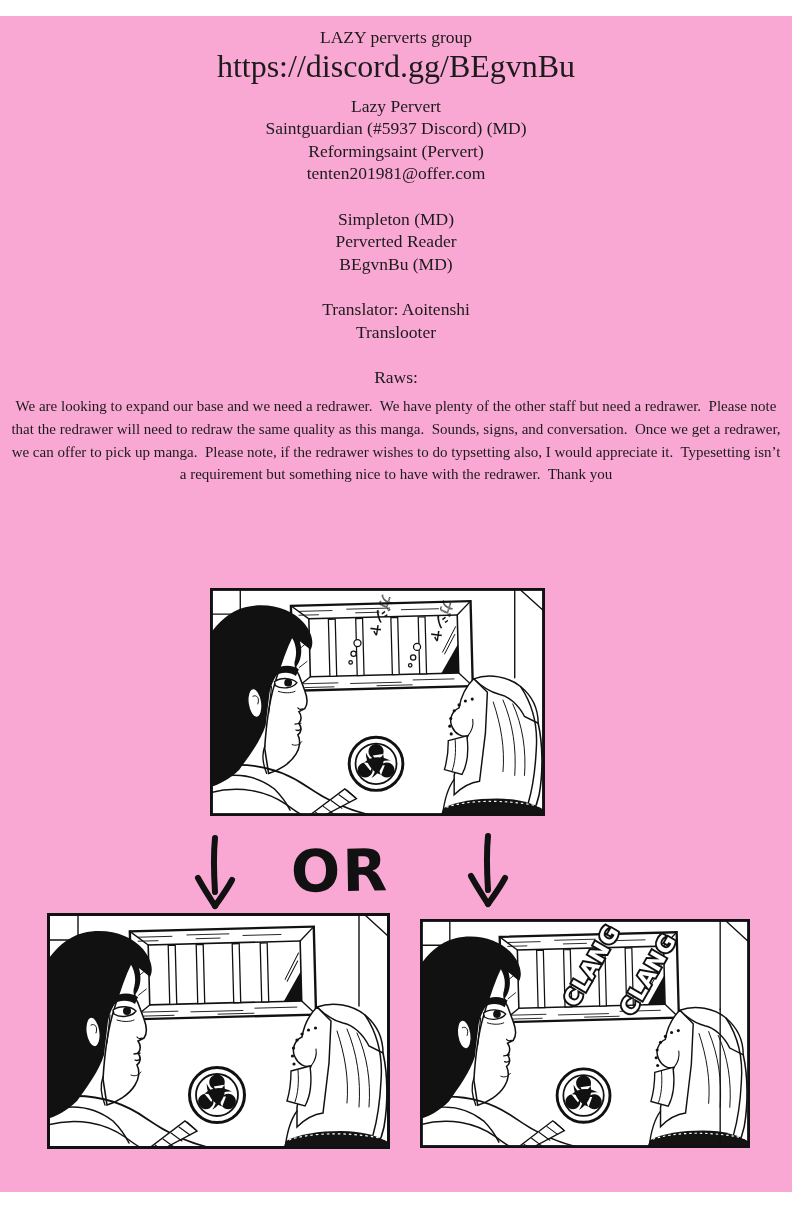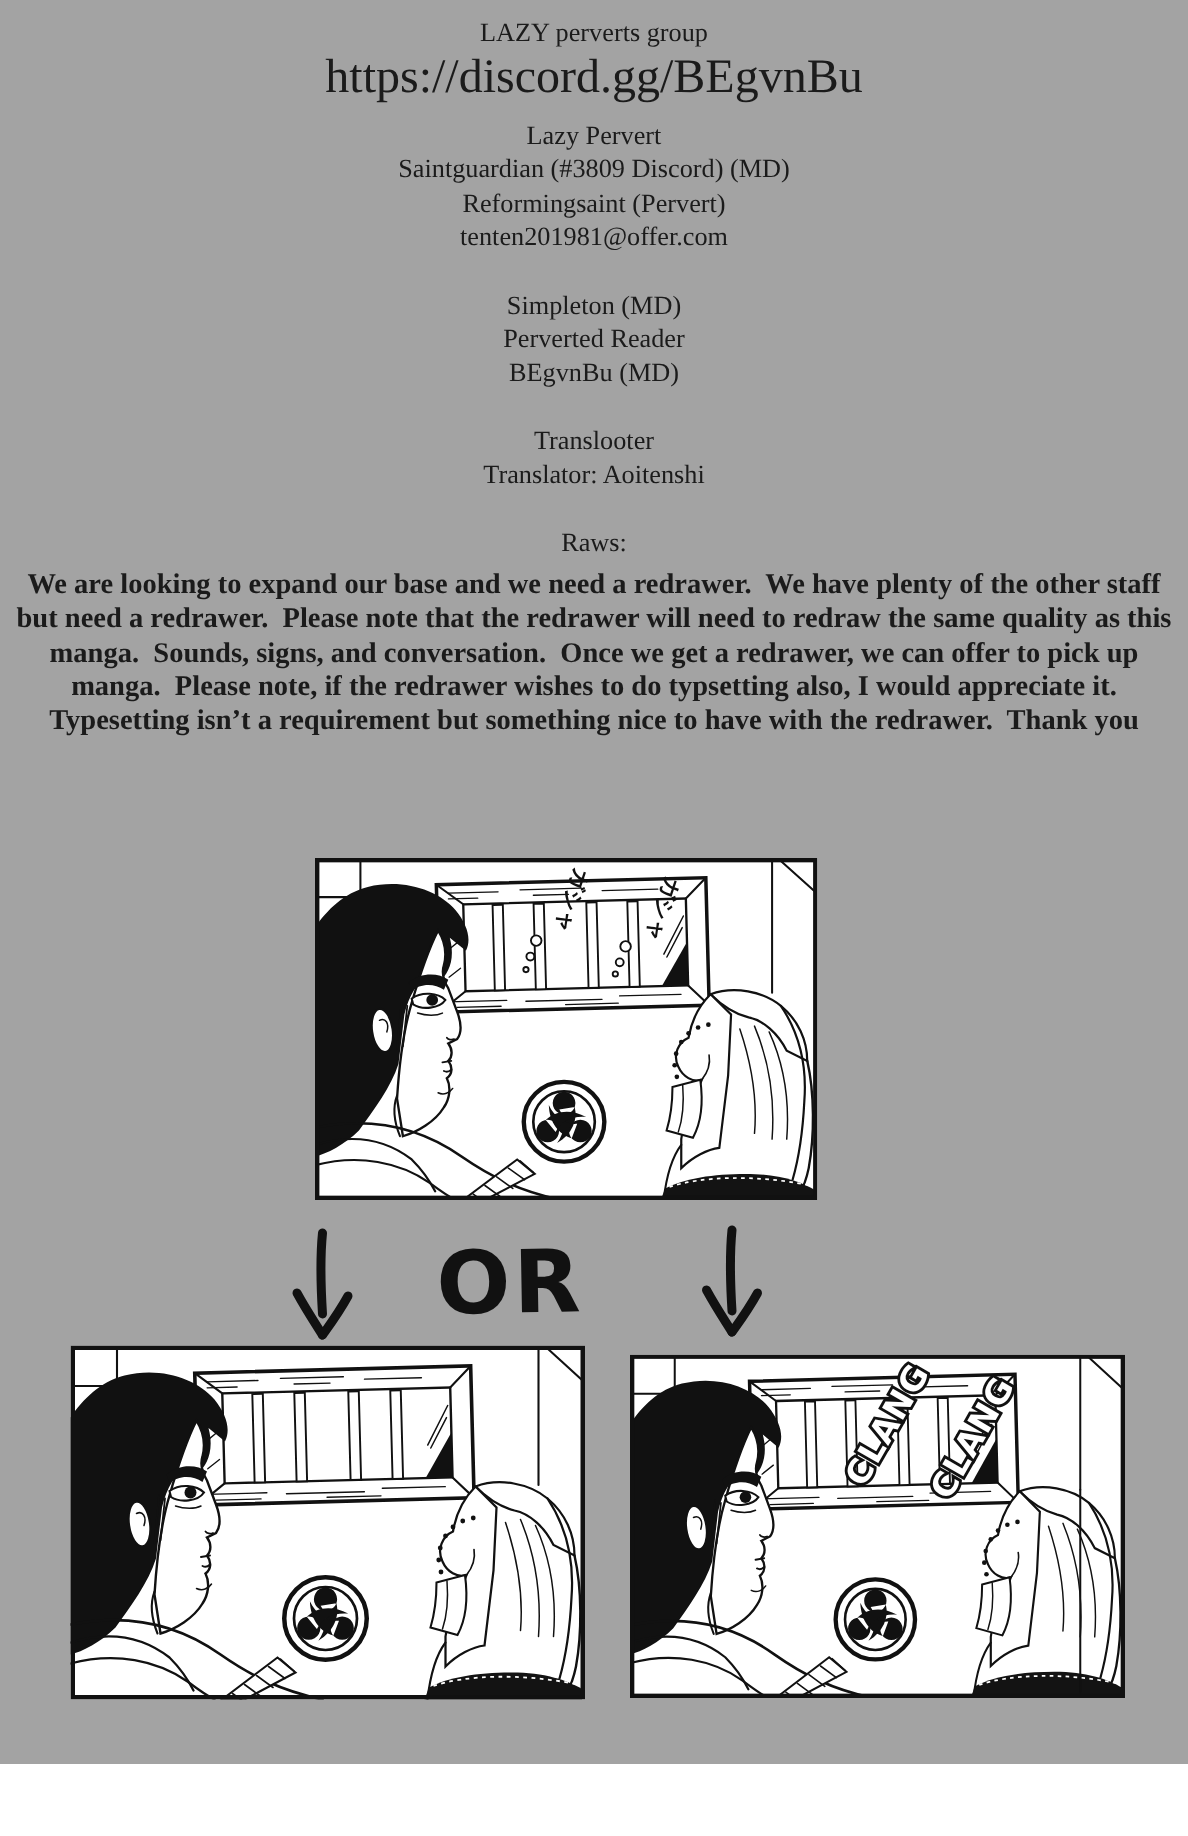--- a/index.html
+++ b/index.html
@@ -1,28 +1,28 @@
 <!DOCTYPE html>
 <html><head>
 <meta charset="utf-8">
 <style>
   html,body { margin:0; padding:0; background:#ffffff; }
   .page {
-    position:relative; width:792px; height:1176px; margin:0 auto;
-    background:#a3a3a3; overflow:hidden;
+    position:relative; width:792px; height:1176px; margin:16px auto;
+    background:#f9a8d4; overflow:hidden;
     font-family:"Liberation Serif", serif; color:#1b1b1b;
   }
   .doc { position:absolute; top:10px; left:0; width:792px; text-align:center; }
   .line  { font-size:17.5px; line-height:22.6px; }
   .url   { font-size:32px; line-height:30px; margin:2px 0 14px 0; }
   .gap   { height:22.6px; }
   .notice{
     margin-top:7px; padding:0 10px;
-    font-size:19px; line-height:22.6px;
-    white-space:pre-wrap; text-align:center;font-weight:bold;
+    font-size:15px; line-height:22.6px;
+    white-space:pre-wrap; text-align:center;
   }
   .panel { position:absolute; }
   .panel svg { display:block; width:100%; height:100%; }
   .arrow { position:absolute; }
   .or-label{
     position:absolute; left:291px; top:816px; width:94px; height:78px;
     font-family:"DejaVu Sans", sans-serif; font-weight:bold;
     font-size:58px; line-height:78px; text-align:center; color:#111;
     letter-spacing:2px; transform:rotate(-1deg);
   }
@@ -122,32 +122,32 @@
         <path class="stroke" stroke-width="6" d="M40,48 C34,59 28,67 23,74"></path>
       </symbol>
     </defs>
   </svg>
 
   <div class="doc">
     <div class="line">LAZY perverts group</div>
     <div class="url">https://discord.gg/BEgvnBu</div>
 
     <div class="line">Lazy Pervert</div>
-    <div class="line">Saintguardian (#3809 Discord) (MD)</div>
+    <div class="line">Saintguardian (#5937 Discord) (MD)</div>
     <div class="line">Reformingsaint (Pervert)</div>
     <div class="line">tenten201981@offer.com</div>
     <div class="gap"></div>
 
     <div class="line">Simpleton (MD)</div>
     <div class="line">Perverted Reader</div>
     <div class="line">BEgvnBu (MD)</div>
     <div class="gap"></div>
 
+    <div class="line">Translator: Aoitenshi</div>
     <div class="line">Translooter</div>
-    <div class="line">Translator: Aoitenshi</div>
     <div class="gap"></div>
 
     <div class="line">Raws:</div>
 
     <div class="notice">We are looking to expand our base and we need a redrawer.  We have plenty of the other staff but need a redrawer.  Please note that the redrawer will need to redraw the same quality as this manga.  Sounds, signs, and conversation.  Once we get a redrawer, we can offer to pick up manga.  Please note, if the redrawer wishes to do typsetting also, I would appreciate it.  Typesetting isn’t a requirement but something nice to have with the redrawer.  Thank you</div>
   </div>
 
   <div class="panel" style="left:210px; top:572px; width:335px; height:228px;">
     <svg viewBox="0 0 343 236" preserveAspectRatio="none">
       <use href="#scene"></use>

